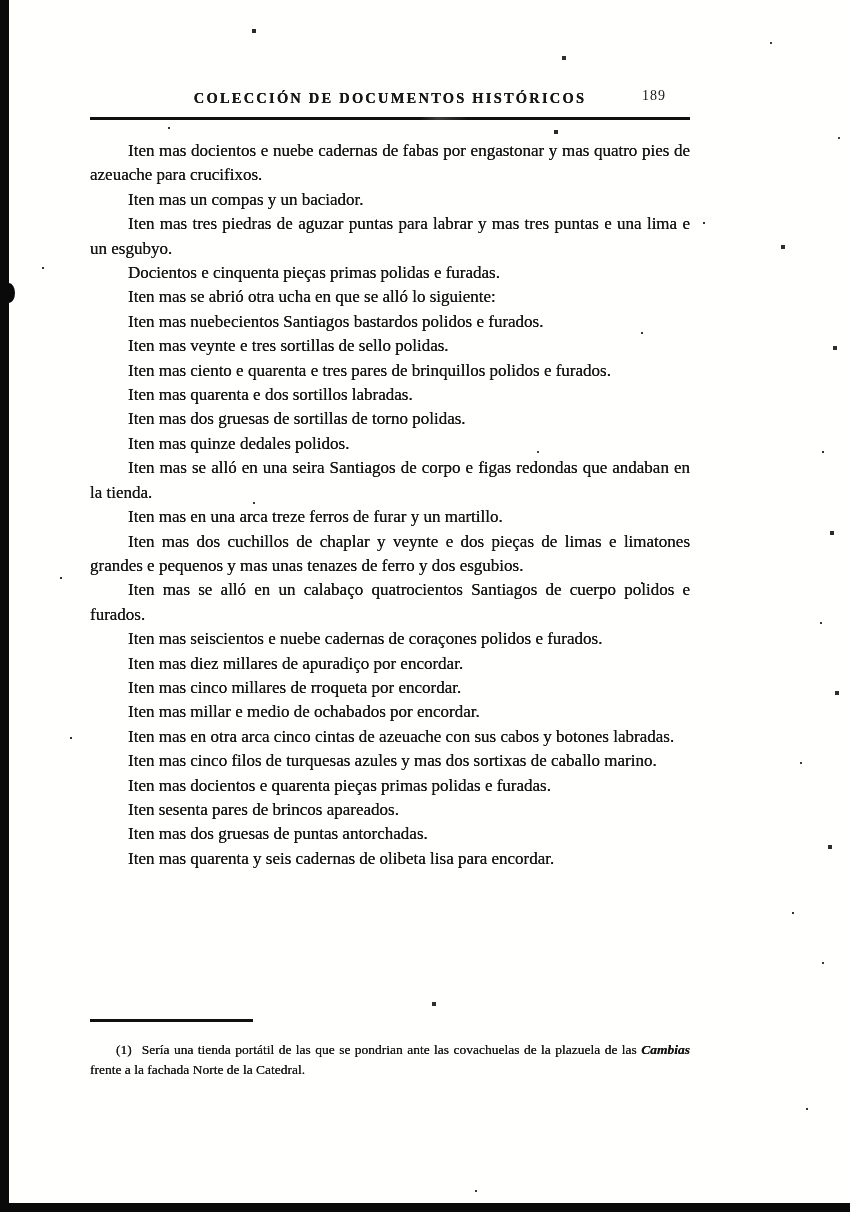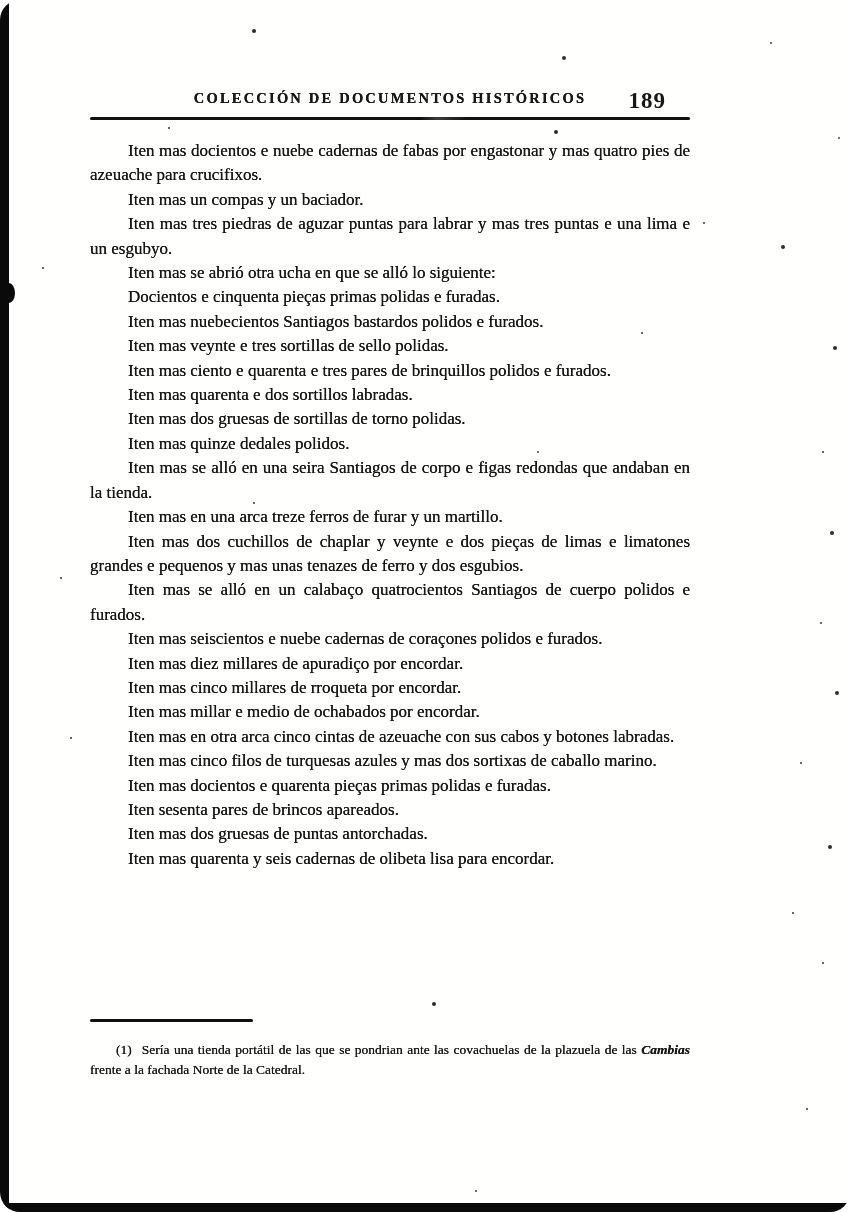--- a/index.html
+++ b/index.html
@@ -1,15 +1,15 @@
 <!DOCTYPE html>
 <html><head>
 <meta charset="utf-8">
 <style>
-  * { margin: 0; padding: 0; box-sizing: border-box; border-radius: 20px; }
+  * { margin: 0; padding: 0; box-sizing: border-box; }
   html, body {
     width: 850px; height: 1212px;
     background: #ffffff;
     font-family: "Liberation Serif", serif;
     overflow: hidden;
   }
   #scan-page {
     position: relative;
     width: 850px; height: 1212px;
     background: #fffffe;
@@ -52,21 +52,21 @@
     height: 22px;
   }
   .header-title {
     position: absolute; left: 0; right: 0; text-align: center;
     font-size: 14.5px; font-weight: 700; letter-spacing: 2.2px;
     color: #171717;
     text-shadow: 0 0 0.4px #171717;
   }
   .page-number {
     position: absolute; right: 24px; top: -2px;
-    font-size: 23px; font-weight: 700; letter-spacing: 1px;
+    font-size: 14px; font-weight: 400; letter-spacing: 1px;
     color: #171717;
   }
   .header-rule {
     position: absolute; left: 90px; top: 117px;
     width: 600px; height: 3px;
     background: linear-gradient(90deg, #101010 0%, #101010 55%, #3d3d3d 58%, #101010 63%, #101010 100%);
   }
   
   .doc-body {
     position: absolute; left: 90px; top: 139px; width: 600px;
@@ -109,22 +109,22 @@
   <div class="running-header">
     <div class="header-title">COLECCIÓN DE DOCUMENTOS HISTÓRICOS</div>
     <div class="page-number">189</div>
   </div>
   <div class="header-rule"></div>
 
   <div class="doc-body">
     <p>Iten mas docientos e nuebe cadernas de fabas por engastonar y mas quatro pies de azeuache para crucifixos.</p>
     <p>Iten mas un compas y un baciador.</p>
     <p>Iten mas tres piedras de aguzar puntas para labrar y mas tres puntas e una lima e un esgubyo.</p>
+    <p>Docientos e cinquenta pieças primas polidas e furadas.</p>
     <p>Iten mas se abrió otra ucha en que se alló lo siguiente:</p>
-    <p>Docientos e cinquenta pieças primas polidas e furadas.</p>
     <p>Iten mas nuebecientos Santiagos bastardos polidos e furados.</p>
     <p>Iten mas veynte e tres sortillas de sello polidas.</p>
     <p>Iten mas ciento e quarenta e tres pares de brinquillos polidos e furados.</p>
     <p>Iten mas quarenta e dos sortillos labradas.</p>
     <p>Iten mas dos gruesas de sortillas de torno polidas.</p>
     <p>Iten mas quinze dedales polidos.</p>
     <p>Iten mas se alló en una seira Santiagos de corpo e figas redondas que andaban en la tienda.</p>
     <p>Iten mas en una arca treze ferros de furar y un martillo.</p>
     <p>Iten mas dos cuchillos de chaplar y veynte e dos pieças de limas e limatones grandes e pequenos y mas unas tenazes de ferro y dos esgubios.</p>
     <p>Iten mas se alló en un calabaço quatrocientos Santiagos de cuerpo polidos e furados.</p>

